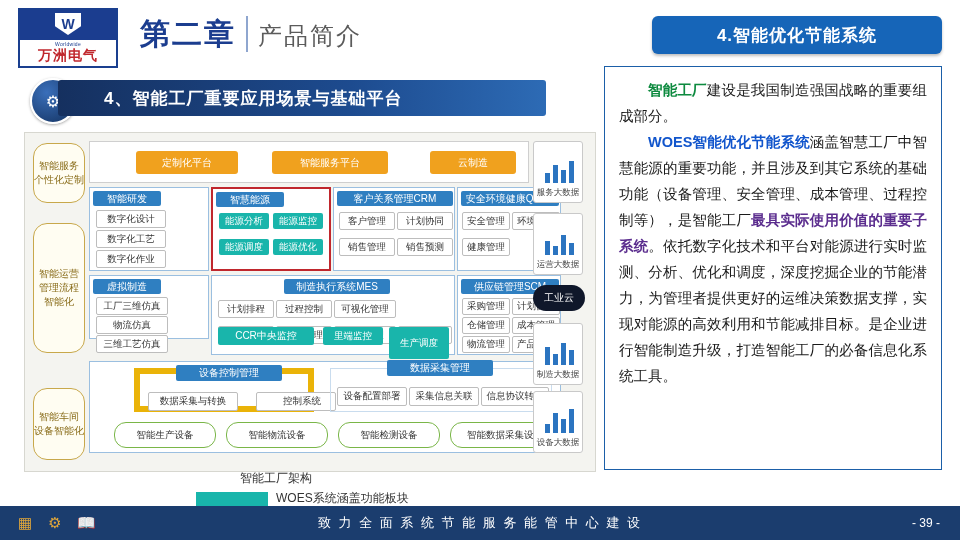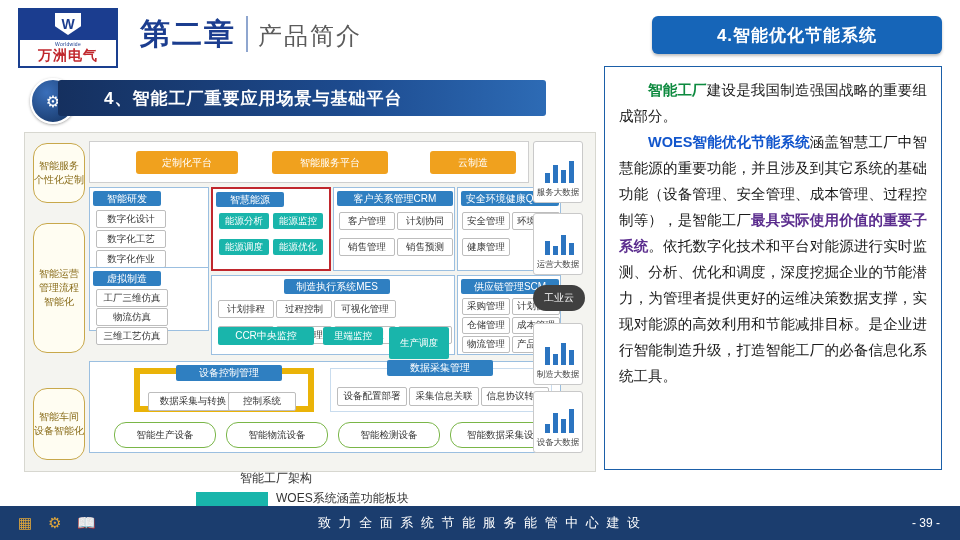--- a/index.html
+++ b/index.html
@@ -179,21 +179,21 @@
     <div class="white-cell" style="position:absolute;left:63px;top:50px;width:54px;height:16px;">销售预测</div>
   </div>
 
   <div class="box" style="position:absolute;left:432px;top:54px;width:104px;height:84px;border:1px solid #9bbfe0;background:#fff;">
     <div class="grp-title" style="position:absolute;left:3px;top:3px;width:98px;height:15px;background:#2f7fc1;">安全环境健康QHSE</div>
     <div class="white-cell" style="position:absolute;left:4px;top:24px;width:46px;height:16px;">安全管理</div>
     <div class="white-cell" style="position:absolute;left:54px;top:24px;width:46px;height:16px;">环境管理</div>
     <div class="white-cell" style="position:absolute;left:4px;top:50px;width:46px;height:16px;">健康管理</div>
   </div>
 
-  <div class="box" style="position:absolute;left:64px;top:134px;width:120px;height:64px;border:1px solid #9bbfe0;background:#fff;">
+  <div class="box" style="position:absolute;left:64px;top:142px;width:120px;height:64px;border:1px solid #9bbfe0;background:#fff;">
     <div class="grp-title" style="position:absolute;left:3px;top:3px;width:68px;height:15px;background:#2f7fc1;">虚拟制造</div>
     <div class="white-cell" style="position:absolute;left:6px;top:21px;width:70px;height:16px;">工厂三维仿真</div>
     <div class="white-cell" style="position:absolute;left:6px;top:40px;width:70px;height:16px;">物流仿真</div>
     <div class="white-cell" style="position:absolute;left:6px;top:59px;width:70px;height:16px;">三维工艺仿真</div>
   </div>
 
   <div class="box" style="position:absolute;left:186px;top:142px;width:244px;height:80px;border:1px solid #9bbfe0;background:#fff;">
     <div class="grp-title" style="position:absolute;left:72px;top:3px;width:106px;height:15px;background:#2f7fc1;">制造执行系统MES</div>
     <div class="white-cell" style="position:absolute;left:6px;top:24px;width:54px;height:16px;">计划排程</div>
     <div class="white-cell" style="position:absolute;left:64px;top:24px;width:54px;height:16px;">过程控制</div>
@@ -216,21 +216,21 @@
 
   <div class="box" style="position:absolute;left:186px;top:190px;width:244px;height:0px;"></div>
   <div class="teal-cell" style="position:absolute;left:193px;top:194px;width:96px;height:18px;font-size:10px;">CCR中央监控</div>
   <div class="teal-cell" style="position:absolute;left:298px;top:194px;width:60px;height:18px;">里端监控</div>
   <div class="teal-cell" style="position:absolute;left:364px;top:194px;width:60px;height:32px;">生产调度</div>
 
   <div class="box" style="position:absolute;left:64px;top:228px;width:472px;height:92px;border:1px solid #9bbfe0;background:#fff;">
     <div class="box" style="position:absolute;left:44px;top:6px;width:180px;height:44px;border:6px solid #eab308;">
       <div class="grp-title" style="position:absolute;left:36px;top:-9px;width:106px;height:16px;background:#2f7fc1;">设备控制管理</div>
       <div class="white-cell" style="position:absolute;left:8px;top:18px;width:88px;height:17px;">数据采集与转换</div>
-      <div class="white-cell" style="position:absolute;left:88px;top:18px;width:66px;height:17px;">控制系统</div>
+      <div class="white-cell" style="position:absolute;left:116px;top:18px;width:66px;height:17px;padding-left:12px;">控制系统</div>
     </div>
     <div class="box" style="position:absolute;left:240px;top:6px;width:222px;height:44px;border:1px solid #c9dcee;">
       <div class="grp-title" style="position:absolute;left:56px;top:-9px;width:106px;height:16px;background:#2f7fc1;">数据采集管理</div>
       <div class="white-cell" style="position:absolute;left:6px;top:18px;width:68px;height:17px;">设备配置部署</div>
       <div class="white-cell" style="position:absolute;left:78px;top:18px;width:68px;height:17px;">采集信息关联</div>
       <div class="white-cell" style="position:absolute;left:150px;top:18px;width:66px;height:17px;">信息协议转换</div>
     </div>
     <div class="white-cell" style="position:absolute;left:24px;top:60px;width:100px;height:24px;border-radius:12px;border:1px solid #7ab648;">智能生产设备</div>
     <div class="white-cell" style="position:absolute;left:136px;top:60px;width:100px;height:24px;border-radius:12px;border:1px solid #7ab648;">智能物流设备</div>
     <div class="white-cell" style="position:absolute;left:248px;top:60px;width:100px;height:24px;border-radius:12px;border:1px solid #7ab648;">智能检测设备</div>
@@ -267,21 +267,21 @@
   <div class="right-card" style="left:508px;top:258px;">
     <div class="mini-chart">
       <i style="left:2px;height:9px;"></i>
         <i style="left:10px;height:20px;"></i>
         <i style="left:18px;height:14px;"></i>
         <i style="left:26px;height:24px;"></i>
     </div>
     <span>设备大数据</span>
   </div>
 
-  <div style="position:absolute;left:508px;top:152px;width:52px;height:26px;background:#404040;border-radius:13px;color:#fff;font-size:10px;display:flex;align-items:center;justify-content:center;font-family:Liberation Serif, serif;">工业云</div>
+  <div style="position:absolute;left:508px;top:152px;width:52px;height:26px;background:#0f172a;border-radius:13px;color:#fff;font-size:10px;display:flex;align-items:center;justify-content:center;font-family:Liberation Serif, serif;">工业云</div>
 </div>
 
 <div class="legend-t">智能工厂架构</div>
 <div class="legend-sw"></div>
 <div class="legend-x">WOES系统涵盖功能板块</div>
 
 <div class="textpanel">
   <p>
     <span class="hl-green">智能工厂</span><span>建设是我国制造强国战略的重要组成部分。</span>
   </p>

